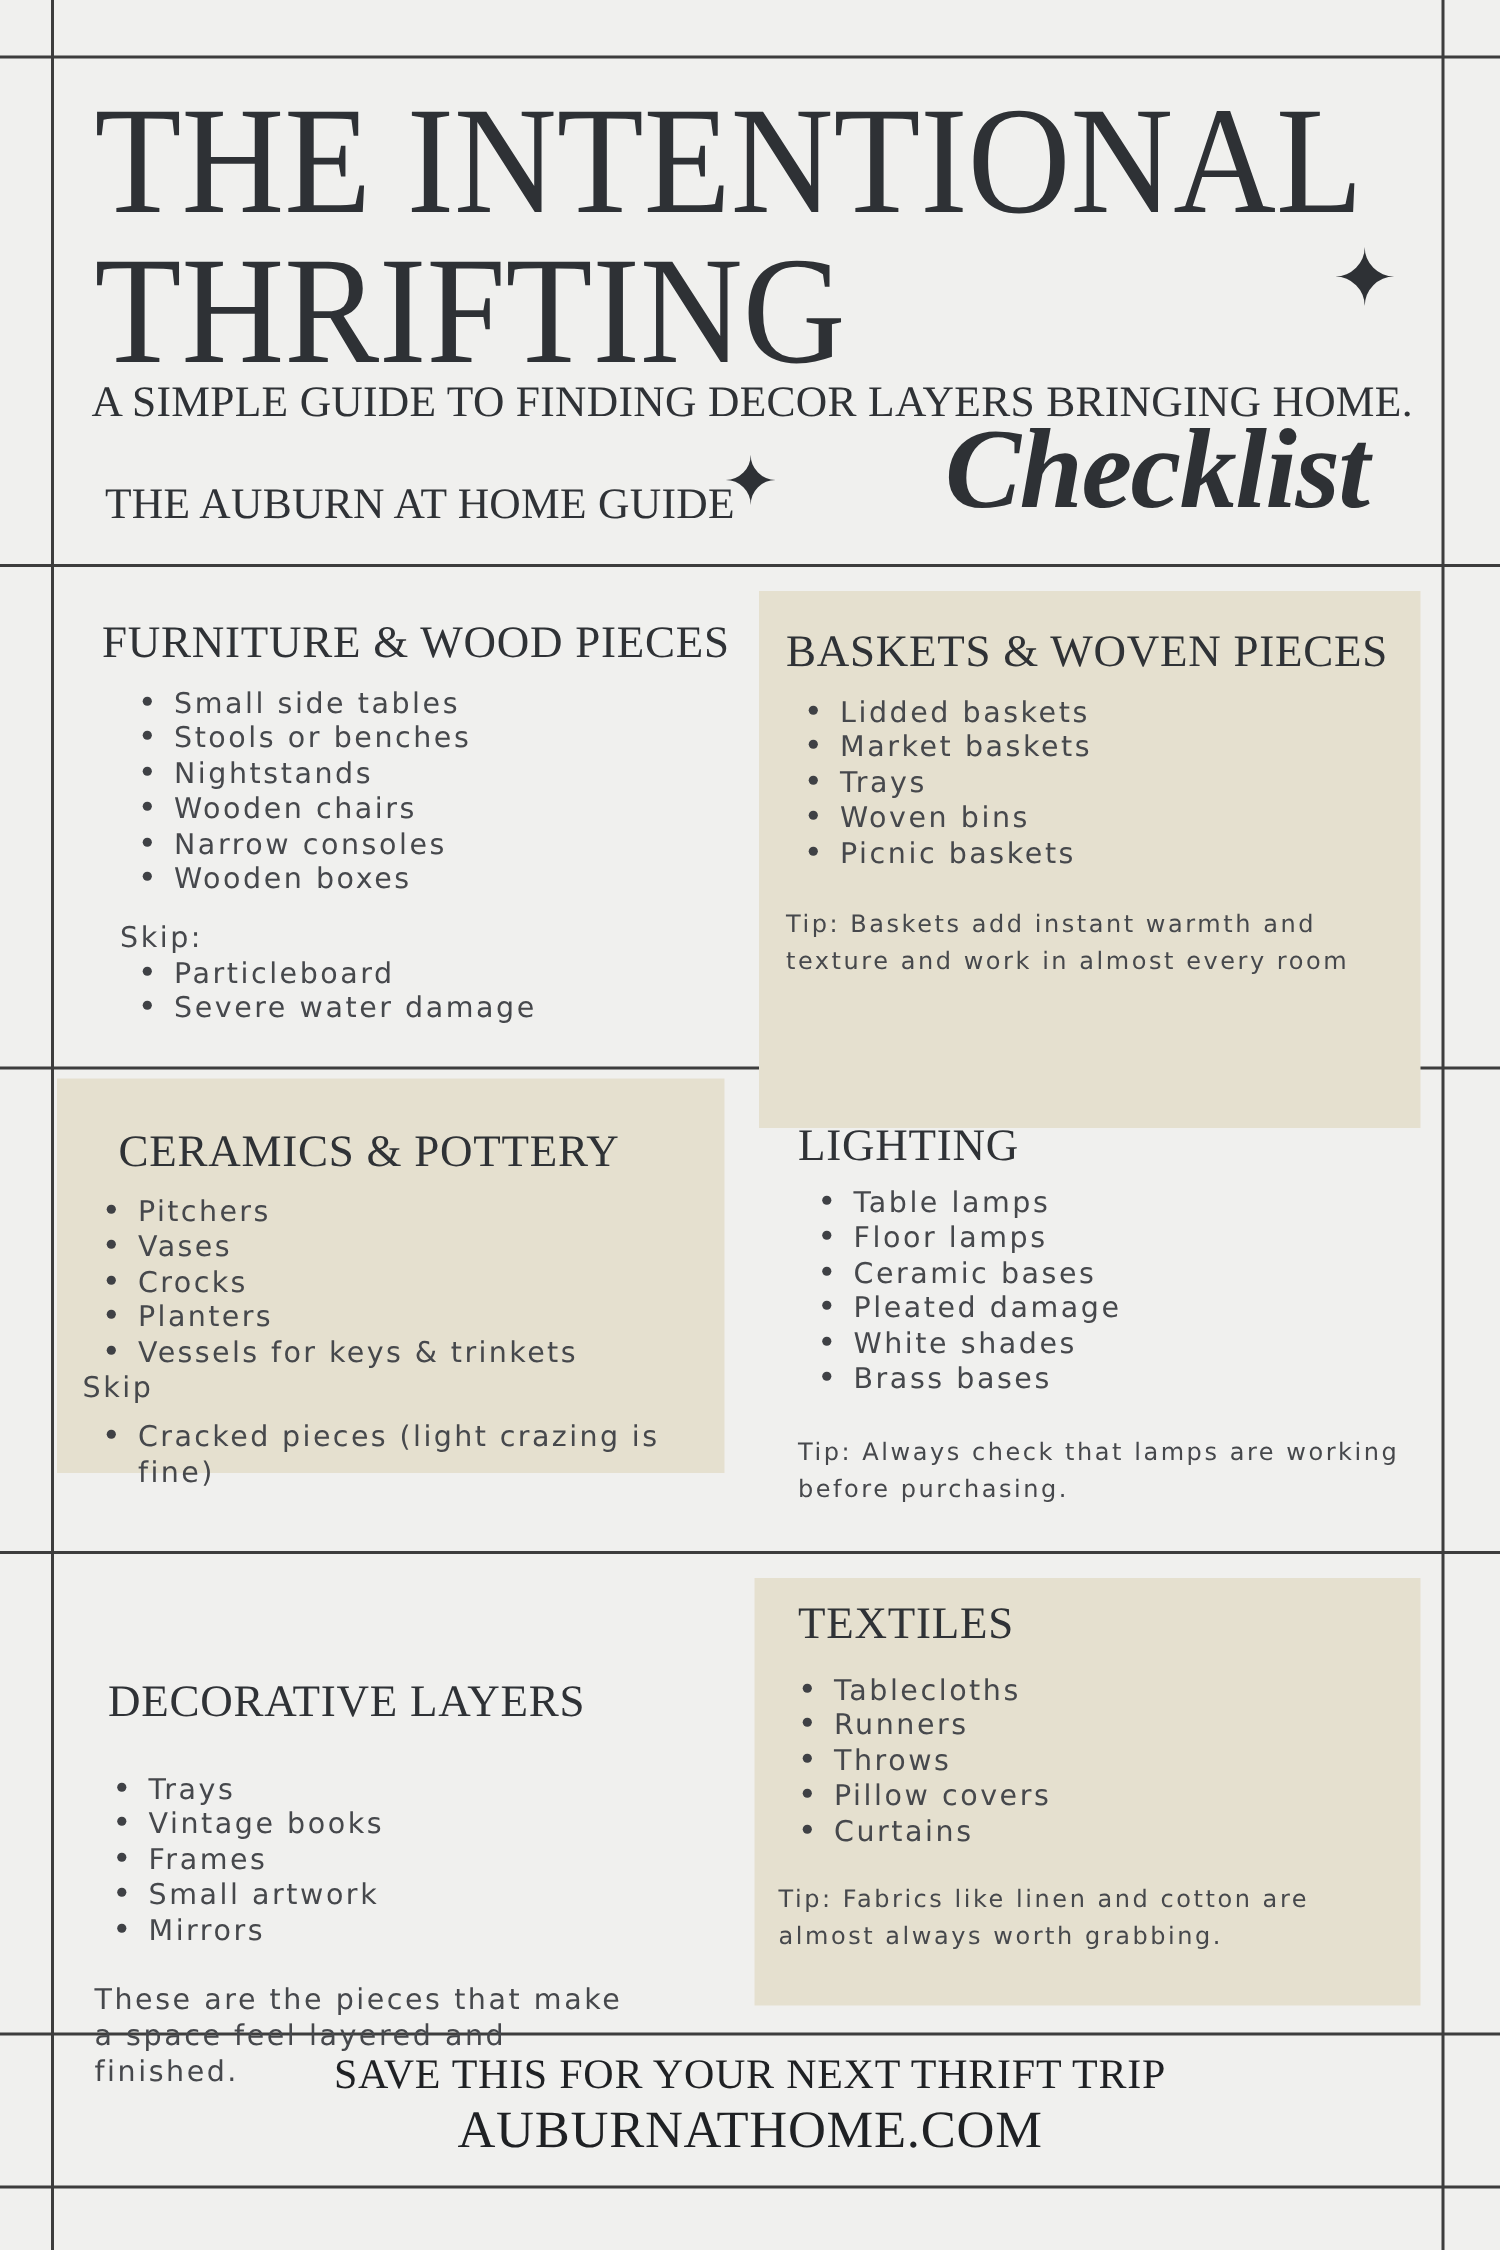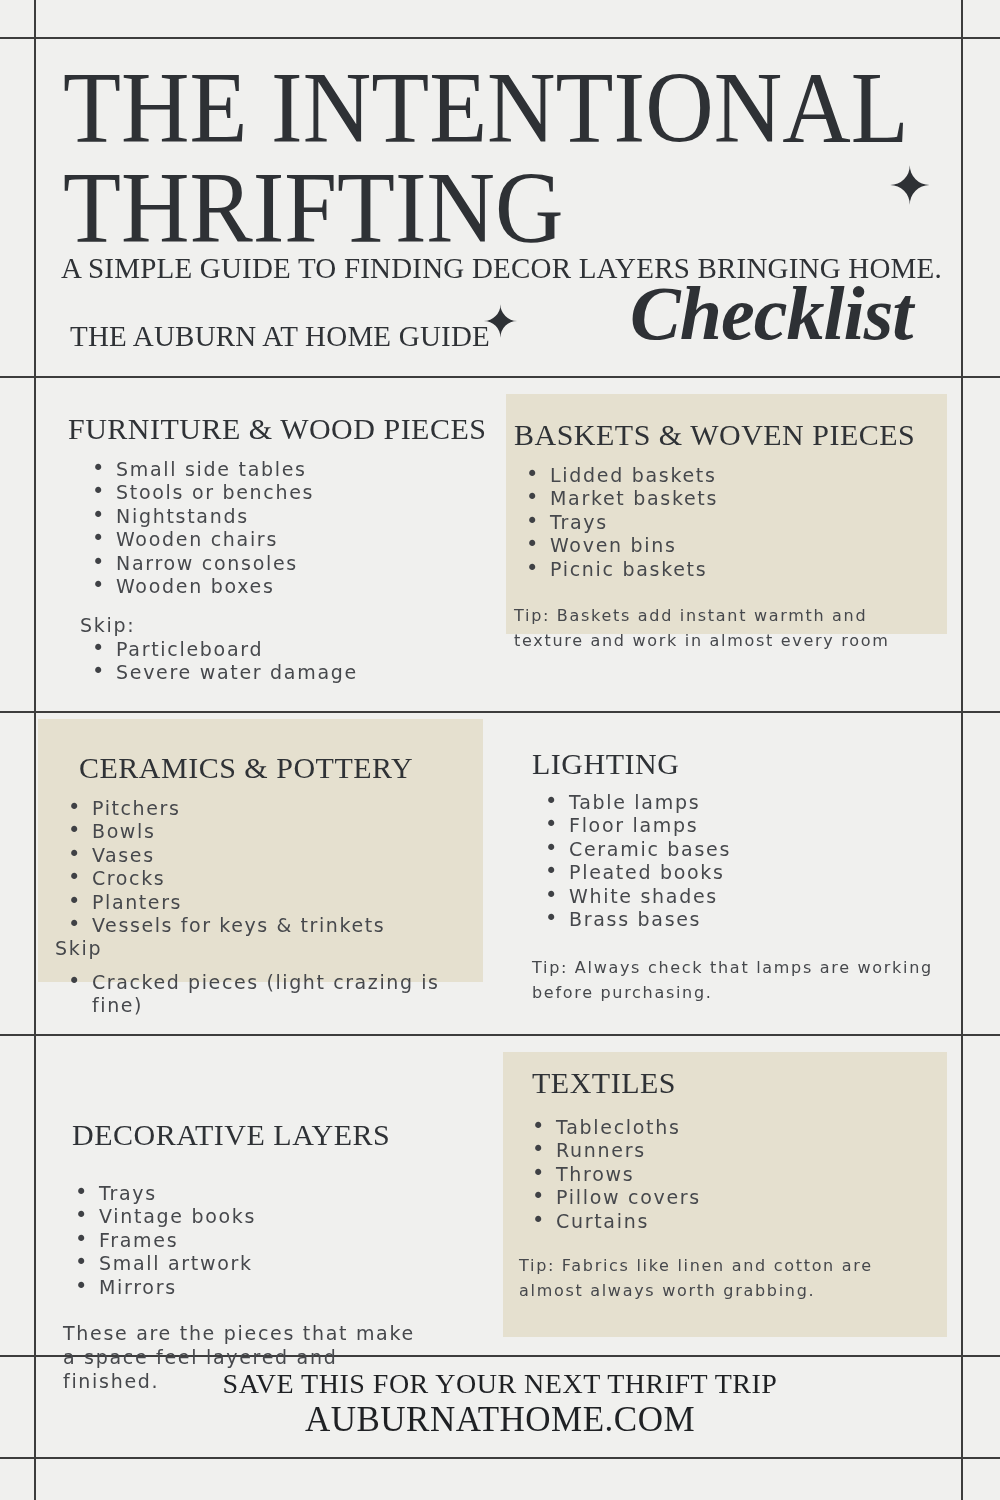--- a/index.html
+++ b/index.html
@@ -64,21 +64,21 @@
     position:absolute;left:0;top:-1px;font-size:21px;color:#3f4145;
   }
   .skip-label{font-size:19px;line-height:23.4px;letter-spacing:1.7px;color:#46484c;}
   .tip{font-size:16px;line-height:25px;letter-spacing:1.7px;color:#46484c;margin:0;}
 
   #furniture{left:68px;top:410px;width:424px;}
   #furniture .cl{margin-top:10px;margin-left:24px;}
   #furniture .skip-label{margin-left:12px;margin-top:16px;}
   #furniture .cl.skip{margin-top:0;}
 
-  #baskets{left:506px;top:394px;width:441px;height:240px;padding:22px 22px 0 8px;}
+  #baskets{left:506px;top:394px;width:441px;height:358px;padding:22px 22px 0 18px;}
   #baskets .cl{margin-top:10px;margin-left:12px;}
   #baskets .tip{margin-top:22px;}
 
   #ceramics{left:38px;top:719px;width:445px;height:263px;padding:30px 6px 0 17px;}
   #ceramics .sec-title{margin-left:24px;}
   #ceramics .cl{margin-top:10px;margin-left:13px;}
   #ceramics .cl-item{letter-spacing:1.6px;}
 
   #lighting{left:532px;top:745px;width:424px;}
   #lighting .cl{margin-top:8px;margin-left:13px;}
@@ -155,41 +155,40 @@
         <li class="cl-item"><span>Picnic baskets</span></li>
       </ul>
     <p class="tip">Tip: Baskets add instant warmth and texture and work in almost every room</p>
   </section>
 
   <section class="block panel" id="ceramics">
     <h2 class="sec-title">CERAMICS &amp; POTTERY</h2>
     <ul class="cl">
 
     <li class="cl-item"><span>Pitchers</span></li>
-        <li class="cl-item"><span>Bowls</span></li>
         <li class="cl-item"><span>Vases</span></li>
         <li class="cl-item"><span>Crocks</span></li>
         <li class="cl-item"><span>Planters</span></li>
         <li class="cl-item"><span>Vessels for keys &amp; trinkets</span></li>
       </ul>
     <div class="skip-label">Skip</div>
     <ul class="cl skip">
 
     <li class="cl-item"><span>Cracked pieces (light crazing is fine)</span></li>
       </ul>
   </section>
 
   <section class="block" id="lighting">
     <h2 class="sec-title">LIGHTING</h2>
     <ul class="cl">
 
     <li class="cl-item"><span>Table lamps</span></li>
         <li class="cl-item"><span>Floor lamps</span></li>
         <li class="cl-item"><span>Ceramic bases</span></li>
-        <li class="cl-item"><span>Pleated books</span></li>
+        <li class="cl-item"><span>Pleated damage</span></li>
         <li class="cl-item"><span>White shades</span></li>
         <li class="cl-item"><span>Brass bases</span></li>
       </ul>
     <p class="tip">Tip: Always check that lamps are working before purchasing.</p>
   </section>
 
   <section class="block" id="decorative">
     <h2 class="sec-title">DECORATIVE LAYERS</h2>
     <ul class="cl">
 

